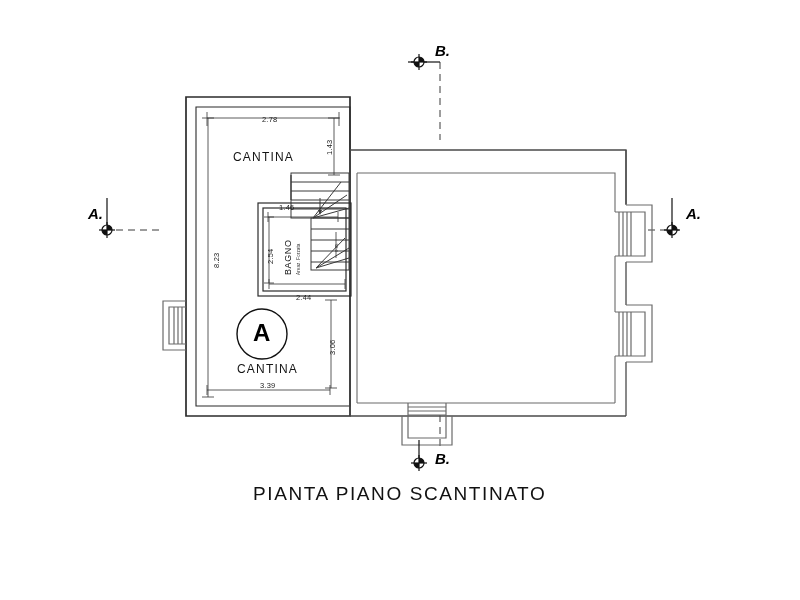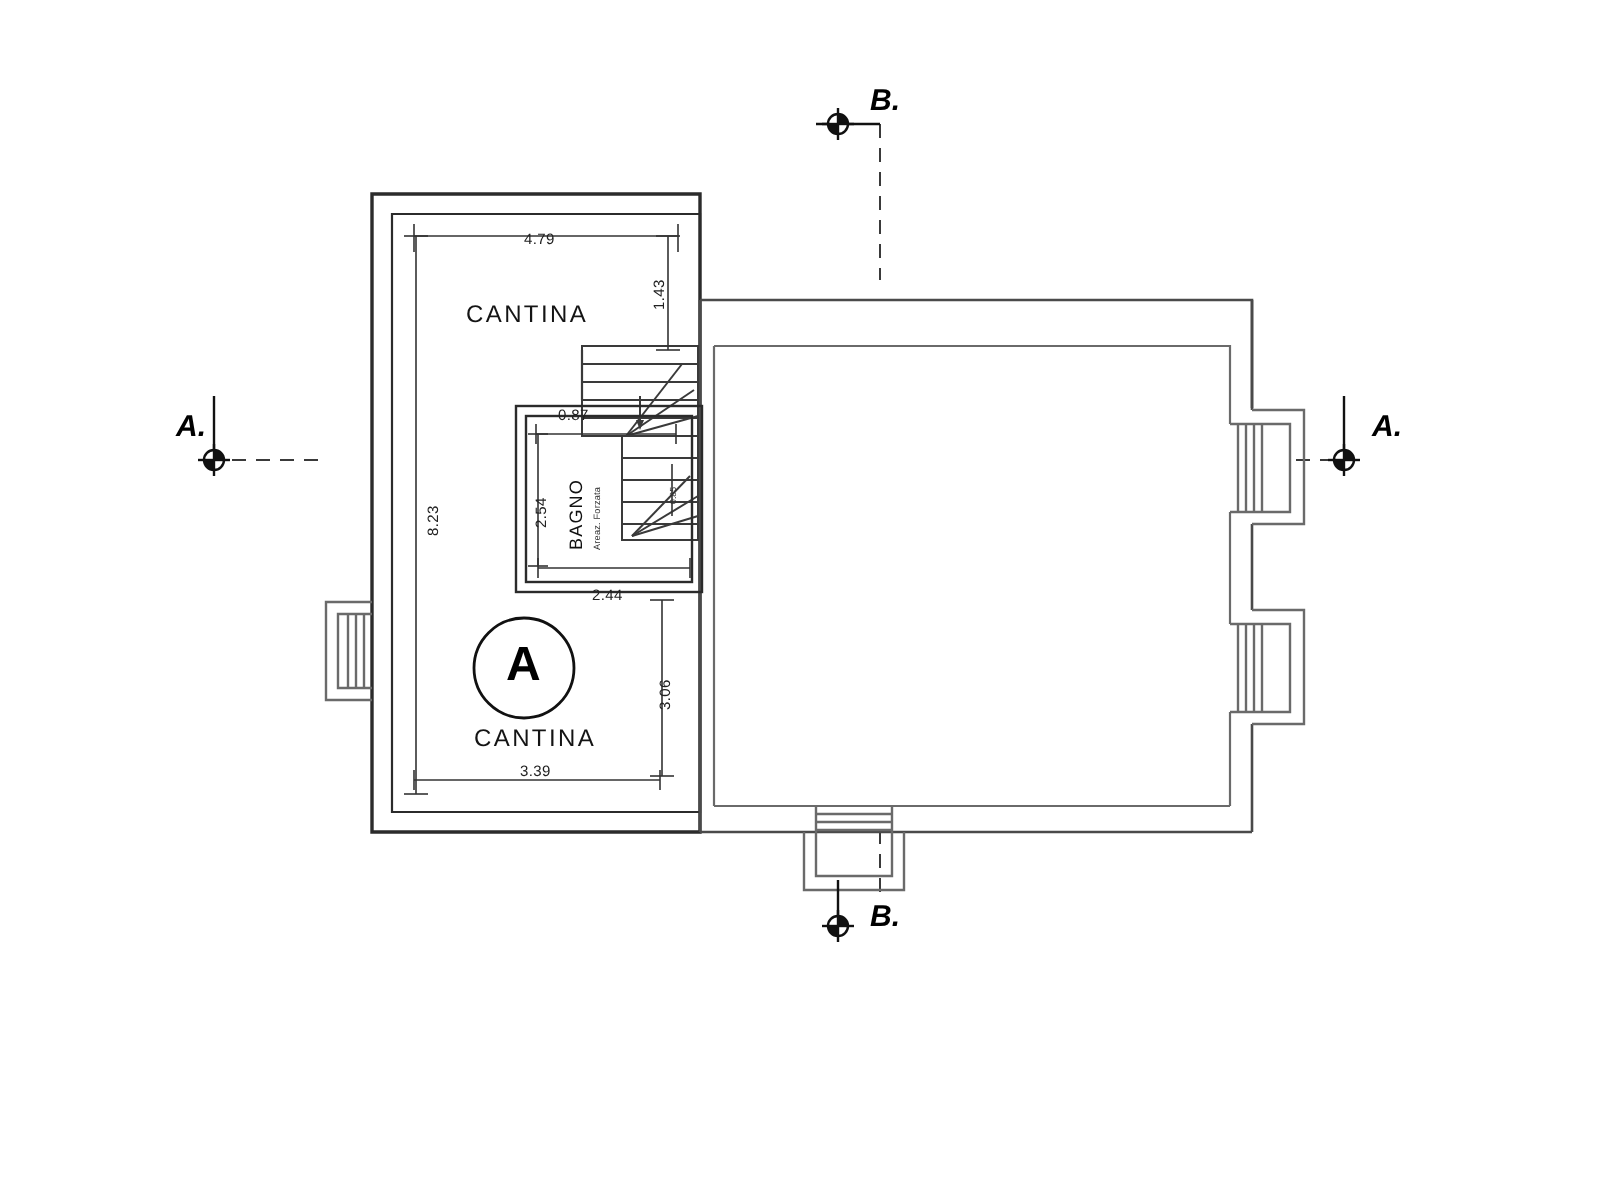--- a/index.html
+++ b/index.html
@@ -278,32 +278,33 @@
   <div class="txt sec-label" style="left:435px; top:450px;">B.</div>
 
   <div class="txt zone-letter" style="left:253px; top:319px;">A</div>
 
   <div class="txt room-label" style="left:233px; top:150px;">CANTINA</div>
   <div class="txt room-label" style="left:237px; top:362px;">CANTINA</div>
   <div class="txt bagno-rot rot90" style="left:283px; top:275px;">BAGNO</div>
 
   <div class="txt small-rot rot90" style="left:296px; top:275px;">Areaz. Forzata</div>
 
-  <div class="txt dim-label" style="left:262px; top:115px;">4.79</div>
+  <div class="txt dim-label" style="left:262px; top:115px;">2.78</div>
 
   <div class="txt dim-label-v" style="left:325px; top:155px;">1.43</div>
 
   <div class="txt dim-label-v" style="left:212px; top:268px;">8.23</div>
 
-  <div class="txt dim-label" style="left:279px; top:203px;">0.87</div>
+  <div class="txt dim-label" style="left:279px; top:203px;">1.46</div>
 
   <div class="txt dim-label-v" style="left:266px; top:264px;">2.54</div>
 
   <div class="txt dim-label" style="left:296px; top:293px;text-align:center;">2.44</div>
 
   <div class="txt dim-label-v" style="left:328px; top:355px;">3.06</div>
 
   <div class="txt dim-label" style="left:260px; top:381px;">3.39</div>
 
   <div class="txt tiny-dim rot90" style="left:334px; top:252px;">0.85</div>
 
+  <div class="txt title-text" style="left:253px; top:483px;">PIANTA PIANO SCANTINATO</div>
 
 </div>
 
 </body></html>

